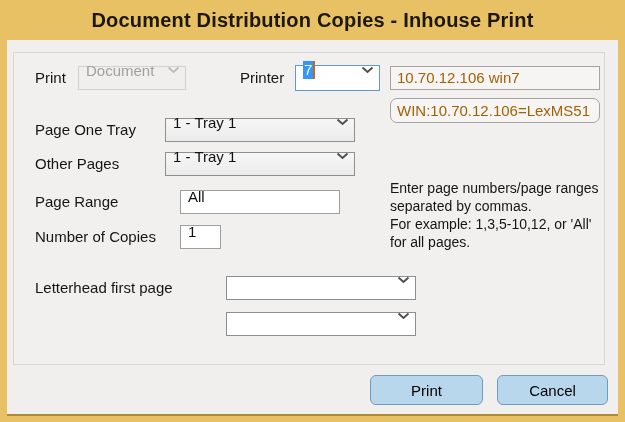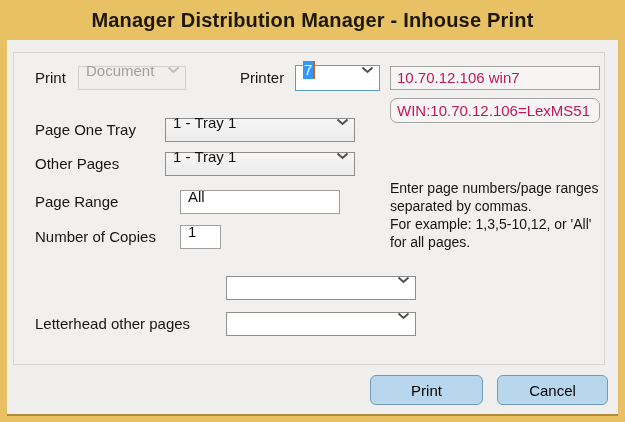--- a/index.html
+++ b/index.html
@@ -53,41 +53,41 @@
   }
   .tb{
     position:absolute;box-sizing:border-box;height:24px;
     border:1px solid #9f9f9f;background:#fff;
     font-size:15px;color:#111;font-family:"Liberation Sans",sans-serif;
     padding:0 4px 12px 7px;outline:none;
   }
   .info-field{
     position:absolute;box-sizing:border-box;height:24px;line-height:22px;
     border:1px solid #a6a4a1;background:#f6f5f3;
-    font-size:15px;color:#be185d;padding:0 4px 0 6px;
+    font-size:15px;color:#a16207;padding:0 4px 0 6px;
     white-space:nowrap;overflow:hidden;
   }
   .help{
     position:absolute;font-size:14px;line-height:18px;color:#151515;
     white-space:pre-line;
   }
   .btn{
     position:absolute;box-sizing:border-box;height:30px;
     background:#b9d7ec;border:1px solid #6f9cbe;border-radius:6px;
     font-size:15px;color:#000;font-family:"Liberation Sans",sans-serif;
     display:flex;align-items:center;justify-content:center;cursor:pointer;
   }
 </style>
 </head>
 <body>
 
 <div class="window">
 
   <div class="titlebar">
-    <span class="title-text">Manager Distribution Manager - Inhouse Print</span>
+    <span class="title-text">Document Distribution Copies - Inhouse Print</span>
   </div>
 
   <div class="dialog">
     <div class="groupbox"></div>
 
     <div class="lbl" style="left:28px;top:26px;">Print</div>
     <div class="combo disabled" style="left:71px;top:26px;width:108px;">
       <span>Document</span>
       <span class="chev">
         <svg width="13" height="8" viewBox="0 0 13 8">
@@ -134,30 +134,30 @@
     <input class="tb" style="left: 173px; top: 150px; width: 160px;" value="All">
 
     <div class="lbl" style="left:28px;top:185px;">Number of Copies</div>
     <input class="tb" style="left: 173px; top: 185px; width: 41px;" value="1">
 
     <div class="help" style="left:383px;top:139px;width:222px;">Enter page numbers/page ranges
 separated by commas.
 For example: 1,3,5-10,12, or 'All'
 for all pages.</div>
 
+    <div class="lbl" style="left:28px;top:236px;">Letterhead first page</div>
     <div class="combo white" style="left:219px;top:236px;width:190px;">
       <span></span>
       <span class="chev">
         <svg width="13" height="8" viewBox="0 0 13 8">
             <path d="M1.5 1.5 L6.5 6 L11.5 1.5" fill="none" stroke="currentColor" stroke-width="2"></path>
           </svg>
       </span>
     </div>
 
-    <div class="lbl" style="left:28px;top:272px;">Letterhead other pages</div>
     <div class="combo white" style="left:219px;top:272px;width:190px;">
       <span></span>
       <span class="chev">
         <svg width="13" height="8" viewBox="0 0 13 8">
             <path d="M1.5 1.5 L6.5 6 L11.5 1.5" fill="none" stroke="currentColor" stroke-width="2"></path>
           </svg>
       </span>
     </div>
 
     <button class="btn" style="left:363px;top:335px;width:113px;">Print</button>

